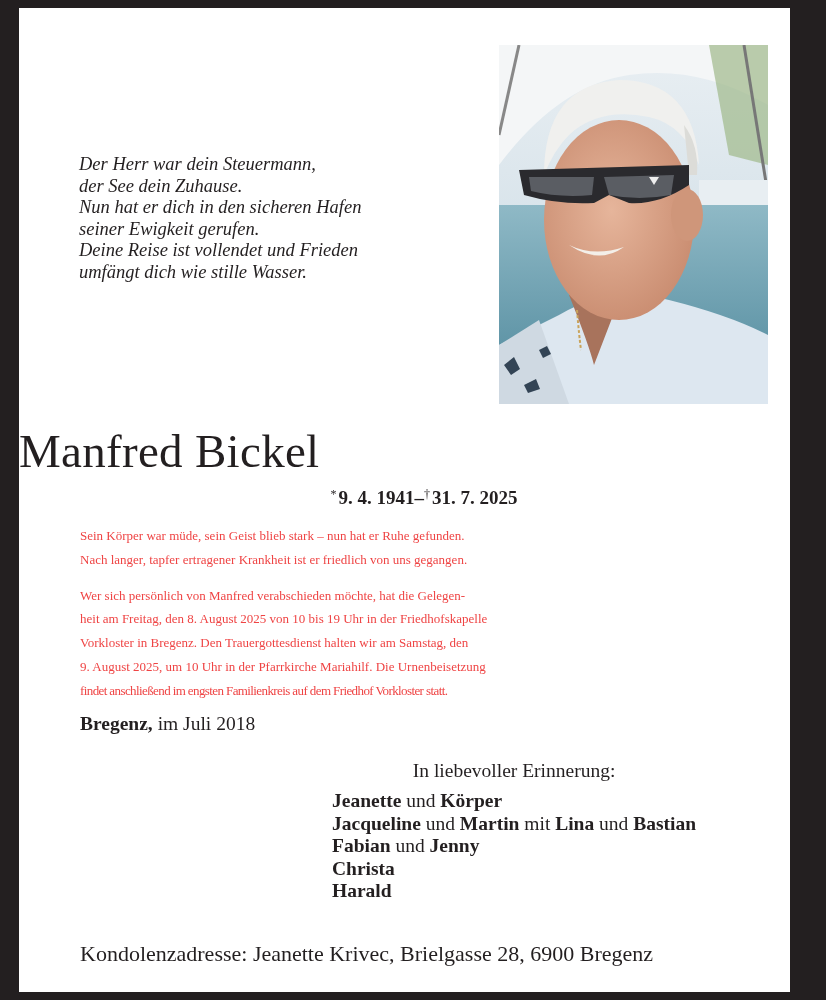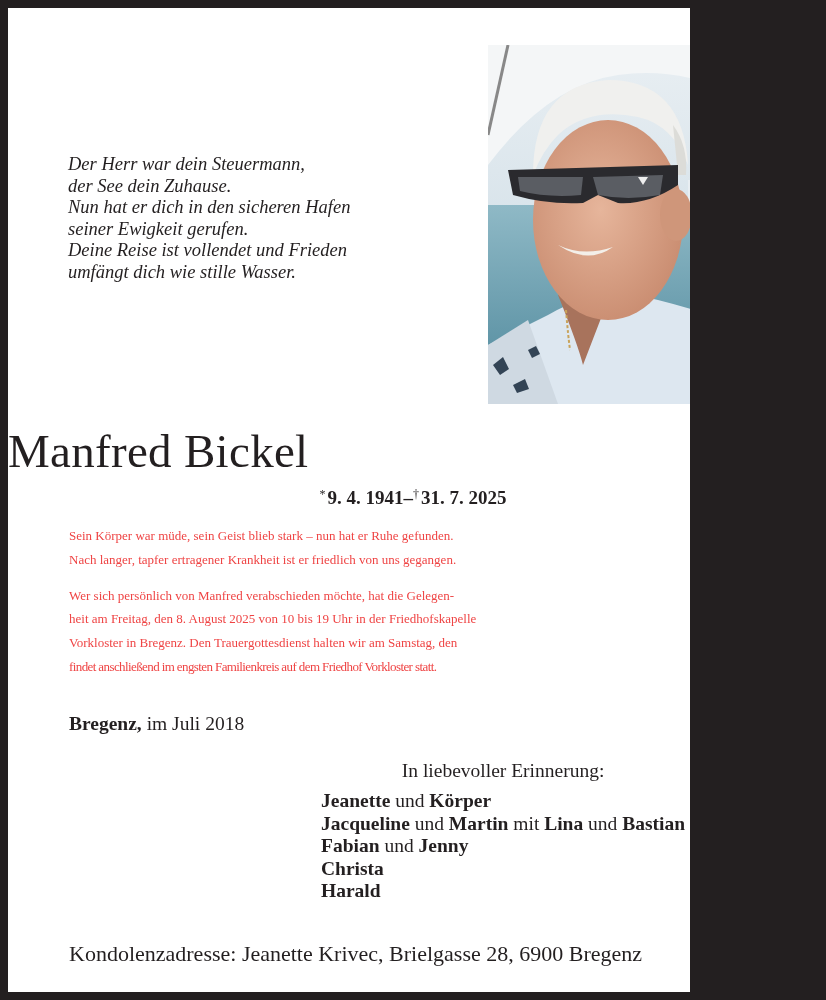--- a/index.html
+++ b/index.html
@@ -1,20 +1,20 @@
 <!DOCTYPE html>
 <html><head>
 <meta charset="utf-8">
 <style>
   * { margin: 0; padding: 0; box-sizing: border-box; }
   html, body { width: 826px; height: 1000px; background: #231f20; overflow: hidden; }
   body { position: relative; font-family: "Liberation Serif", "DejaVu Serif", serif; color: #231f20; }
 
   .page {
-    position: absolute; left: 8px; top: 8px; width: 682px; height: 984px;
+    position: absolute; left: 19px; top: 8px; width: 771px; height: 984px;
     background: #ffffff; overflow: hidden;
   }
 
   
   .poem {
     position: absolute; left: 60px; top: 146px; width: 360px;
     font-style: italic; font-size: 18.5px; line-height: 21.6px; color: #231f20;
   }
   .poem div { white-space: nowrap; }
 
@@ -130,20 +130,21 @@
 
   <div class="body">
     <div class="para">
       <span class="ln">Sein Körper war müde, sein Geist blieb stark – nun hat er Ruhe gefunden.</span>
       <span class="ln">Nach langer, tapfer ertragener Krankheit ist er friedlich von uns gegangen.</span>
     </div>
     <div class="para">
       <span class="ln">Wer sich persönlich von Manfred verabschieden möchte, hat die Gelegen-</span>
       <span class="ln">heit am Freitag, den 8. August 2025 von 10 bis 19 Uhr in der Friedhofskapelle</span>
       <span class="ln">Vorkloster in Bregenz. Den Trauergottesdienst halten wir am Samstag, den</span>
+      <span class="ln">9. August 2025, um 10 Uhr in der Pfarrkirche Mariahilf. Die Urnenbeisetzung</span>
       <span class="ln" style="letter-spacing:-0.6px">findet anschließend im engsten Familienkreis auf dem Friedhof Vorkloster statt.</span>
     </div>
   </div>
 
   <div class="place">
     <b>Bregenz,</b> <span>im Juli 2018</span>
   </div>
 
   <div class="family">
     <div class="intro">In liebevoller Erinnerung:</div>

